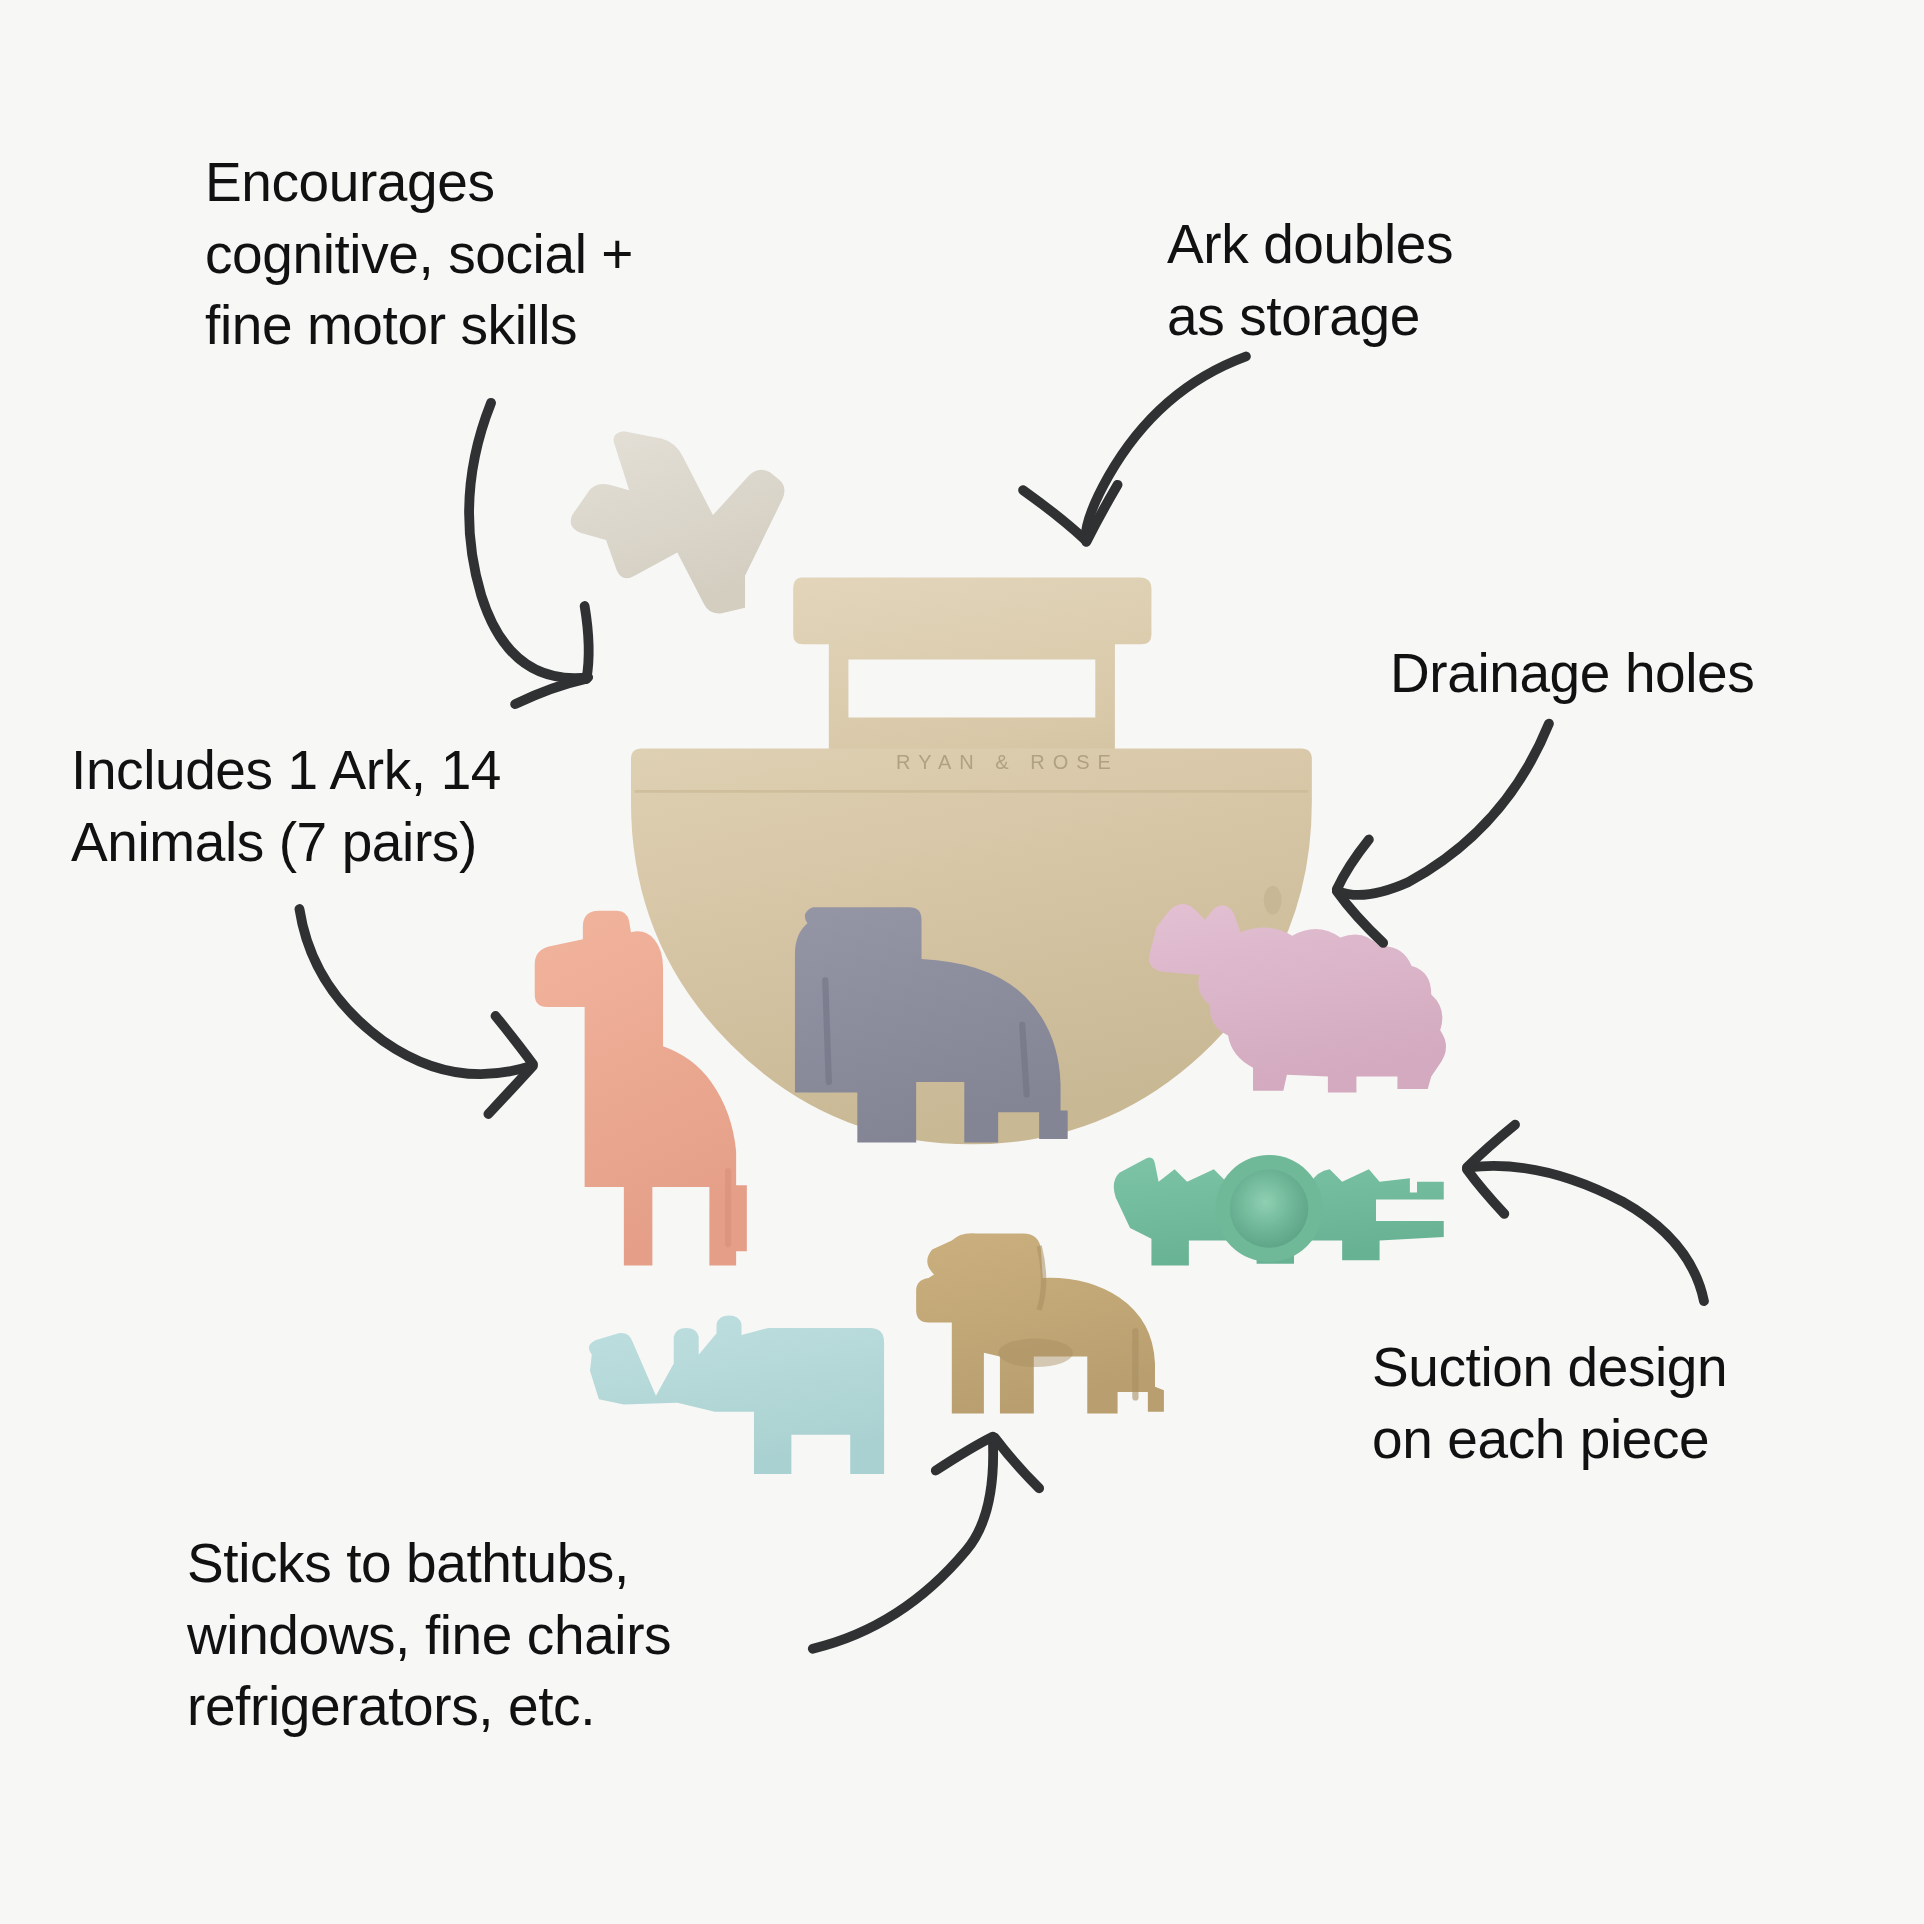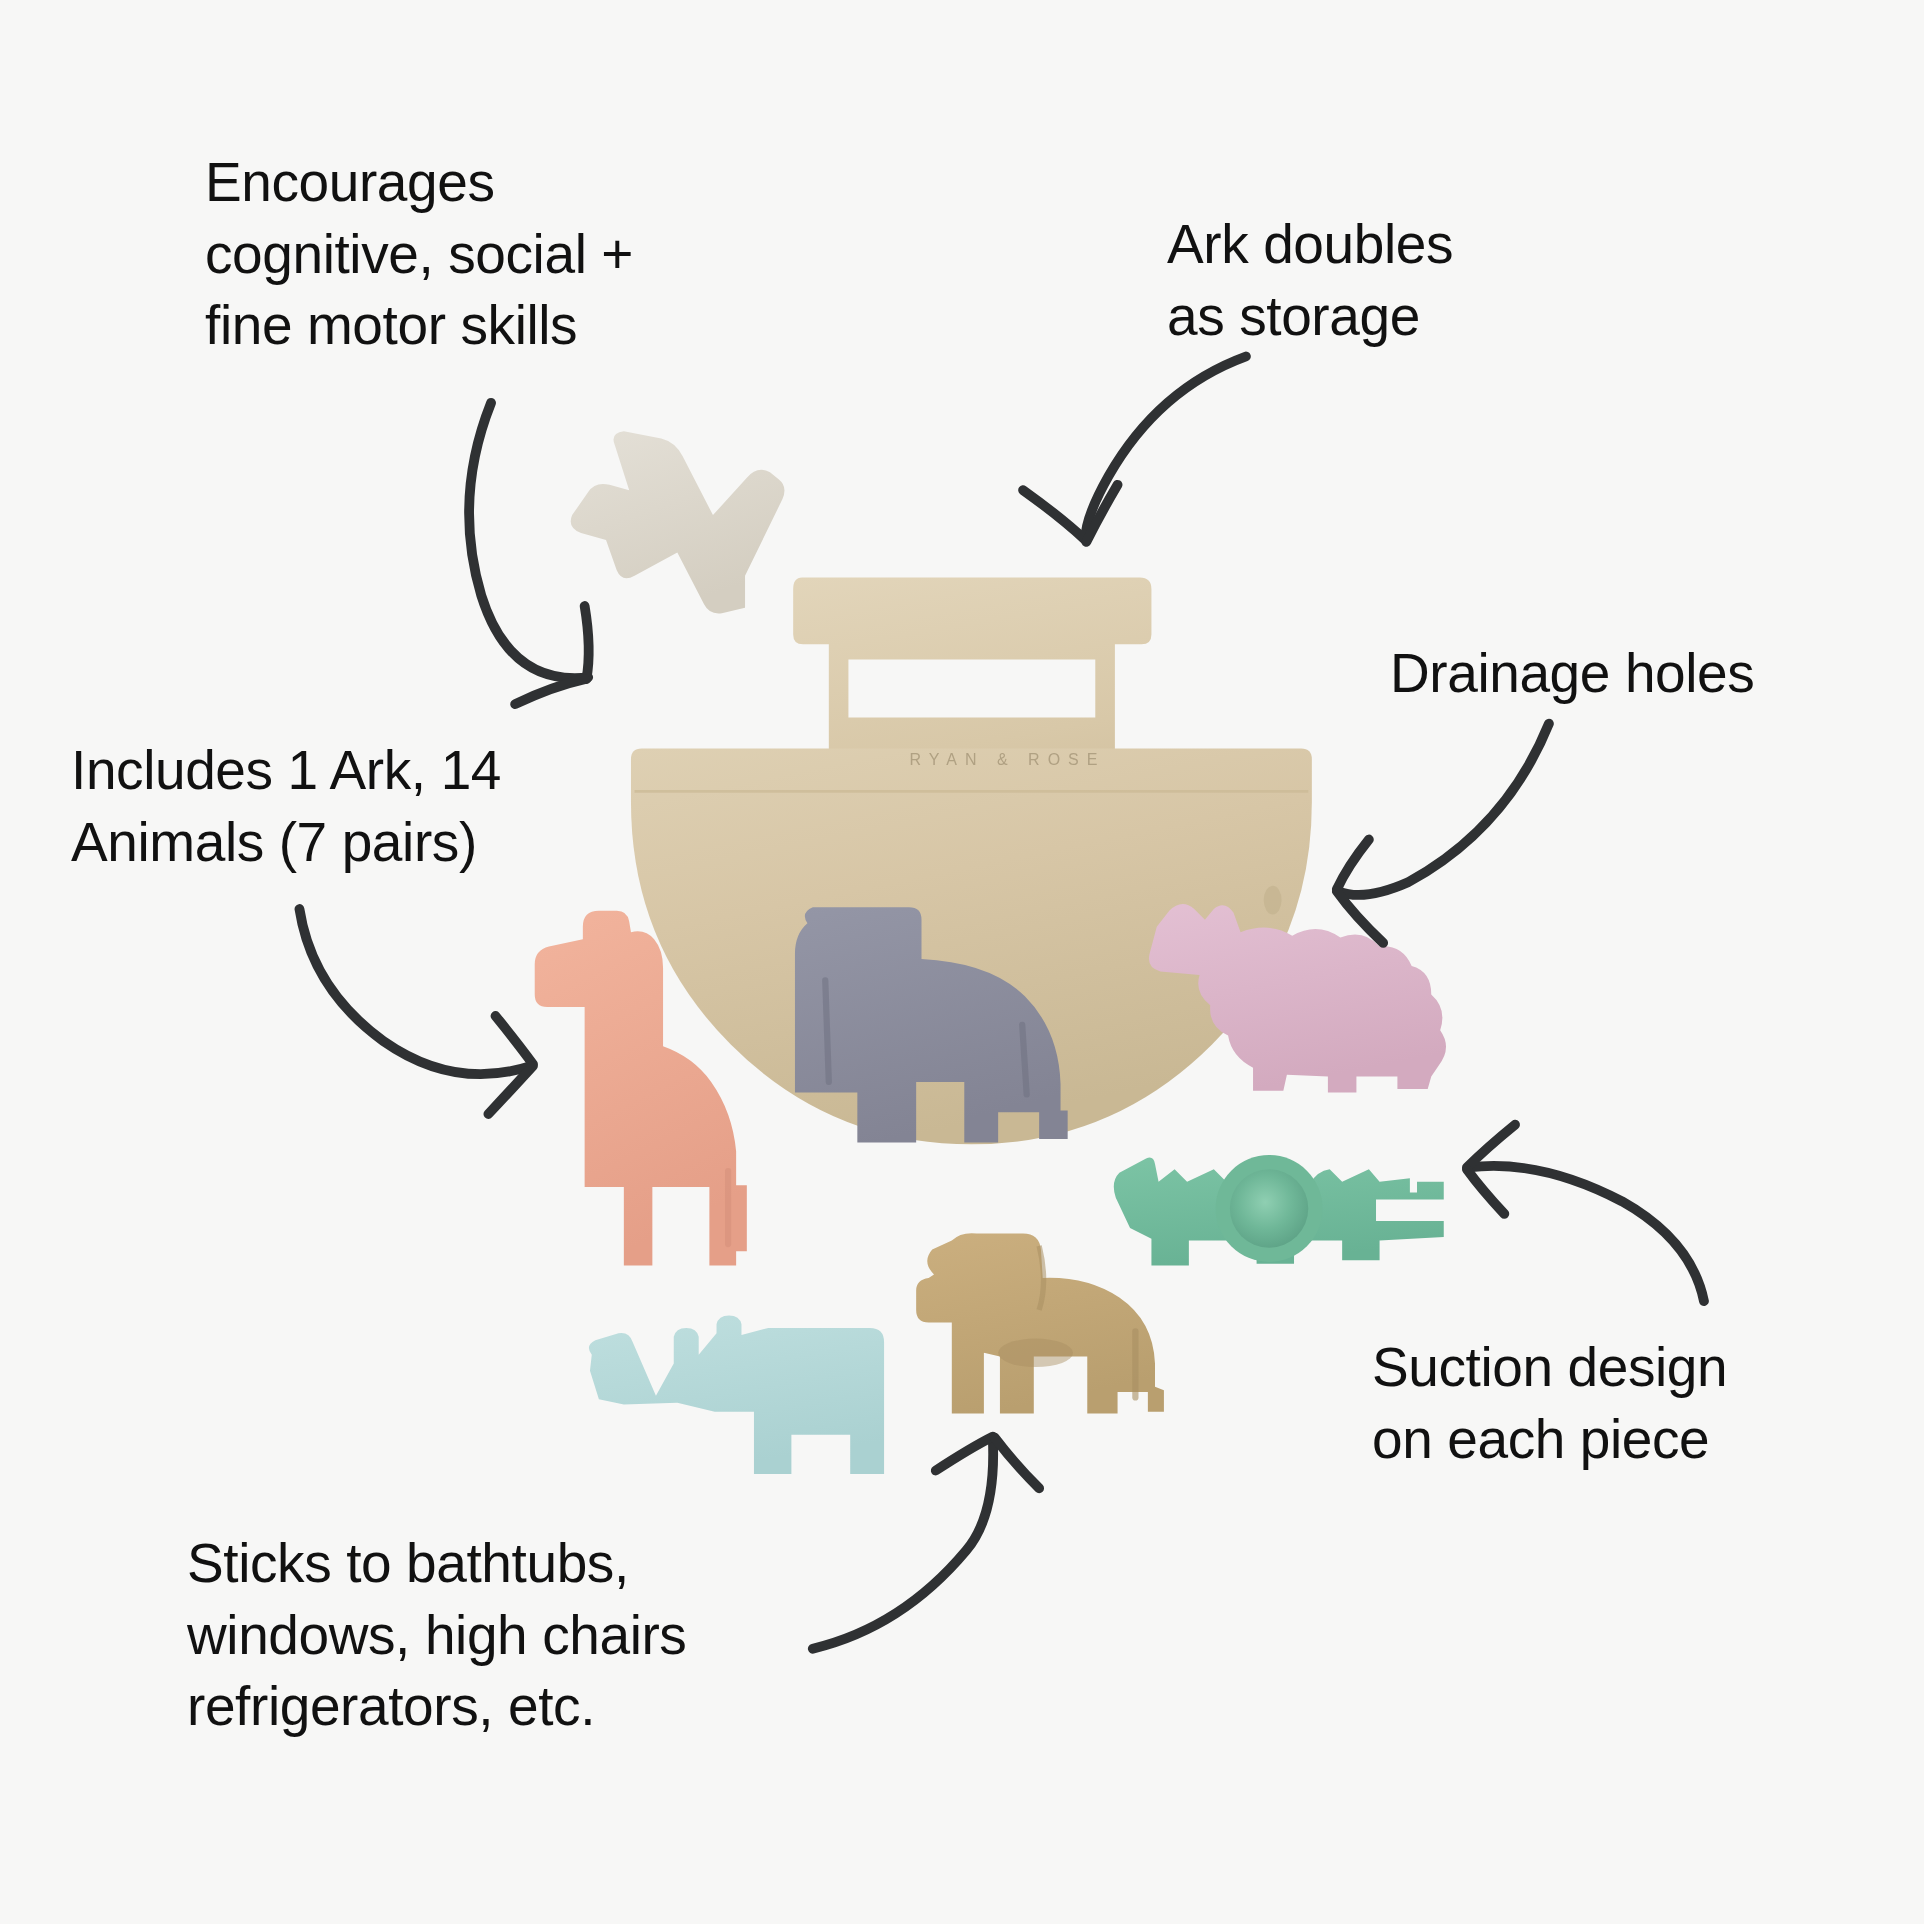--- a/index.html
+++ b/index.html
@@ -46,21 +46,21 @@
   #callout-suction   { left: 1372px; top: 1332px; width: 499px; }
   #callout-sticks    { left: 187px;  top: 1528px; width: 624px; }
 
   .brand-wordmark {
     position: absolute;
     left: 861px;
     top: 751px;
     width: 285px;
     text-align: center;
     font-family: "Liberation Sans", sans-serif;
-    font-size: 16px;
+    font-size: 20px;
     letter-spacing: 8px;
     color: #b0a183;
     text-indent: 8px;
   }
 </style>
 </head>
 <body>
 
 <div id="stage">
 
@@ -436,19 +436,19 @@
 
   <div class="callout c-center" id="callout-drainage">Drainage holes</div>
 
   <div class="callout c-center" id="callout-includes">Includes 1 Ark, 14
 Animals (7 pairs)</div>
 
   <div class="callout c-center" id="callout-suction">Suction design
 on each piece</div>
 
   <div class="callout c-center" id="callout-sticks">Sticks to bathtubs,
-windows, high chairs
+windows, fine chairs
 refrigerators, etc.</div>
 
   <div class="brand-wordmark">RYAN &amp; ROSE</div>
 
 </div>
 
 
 </body></html>

